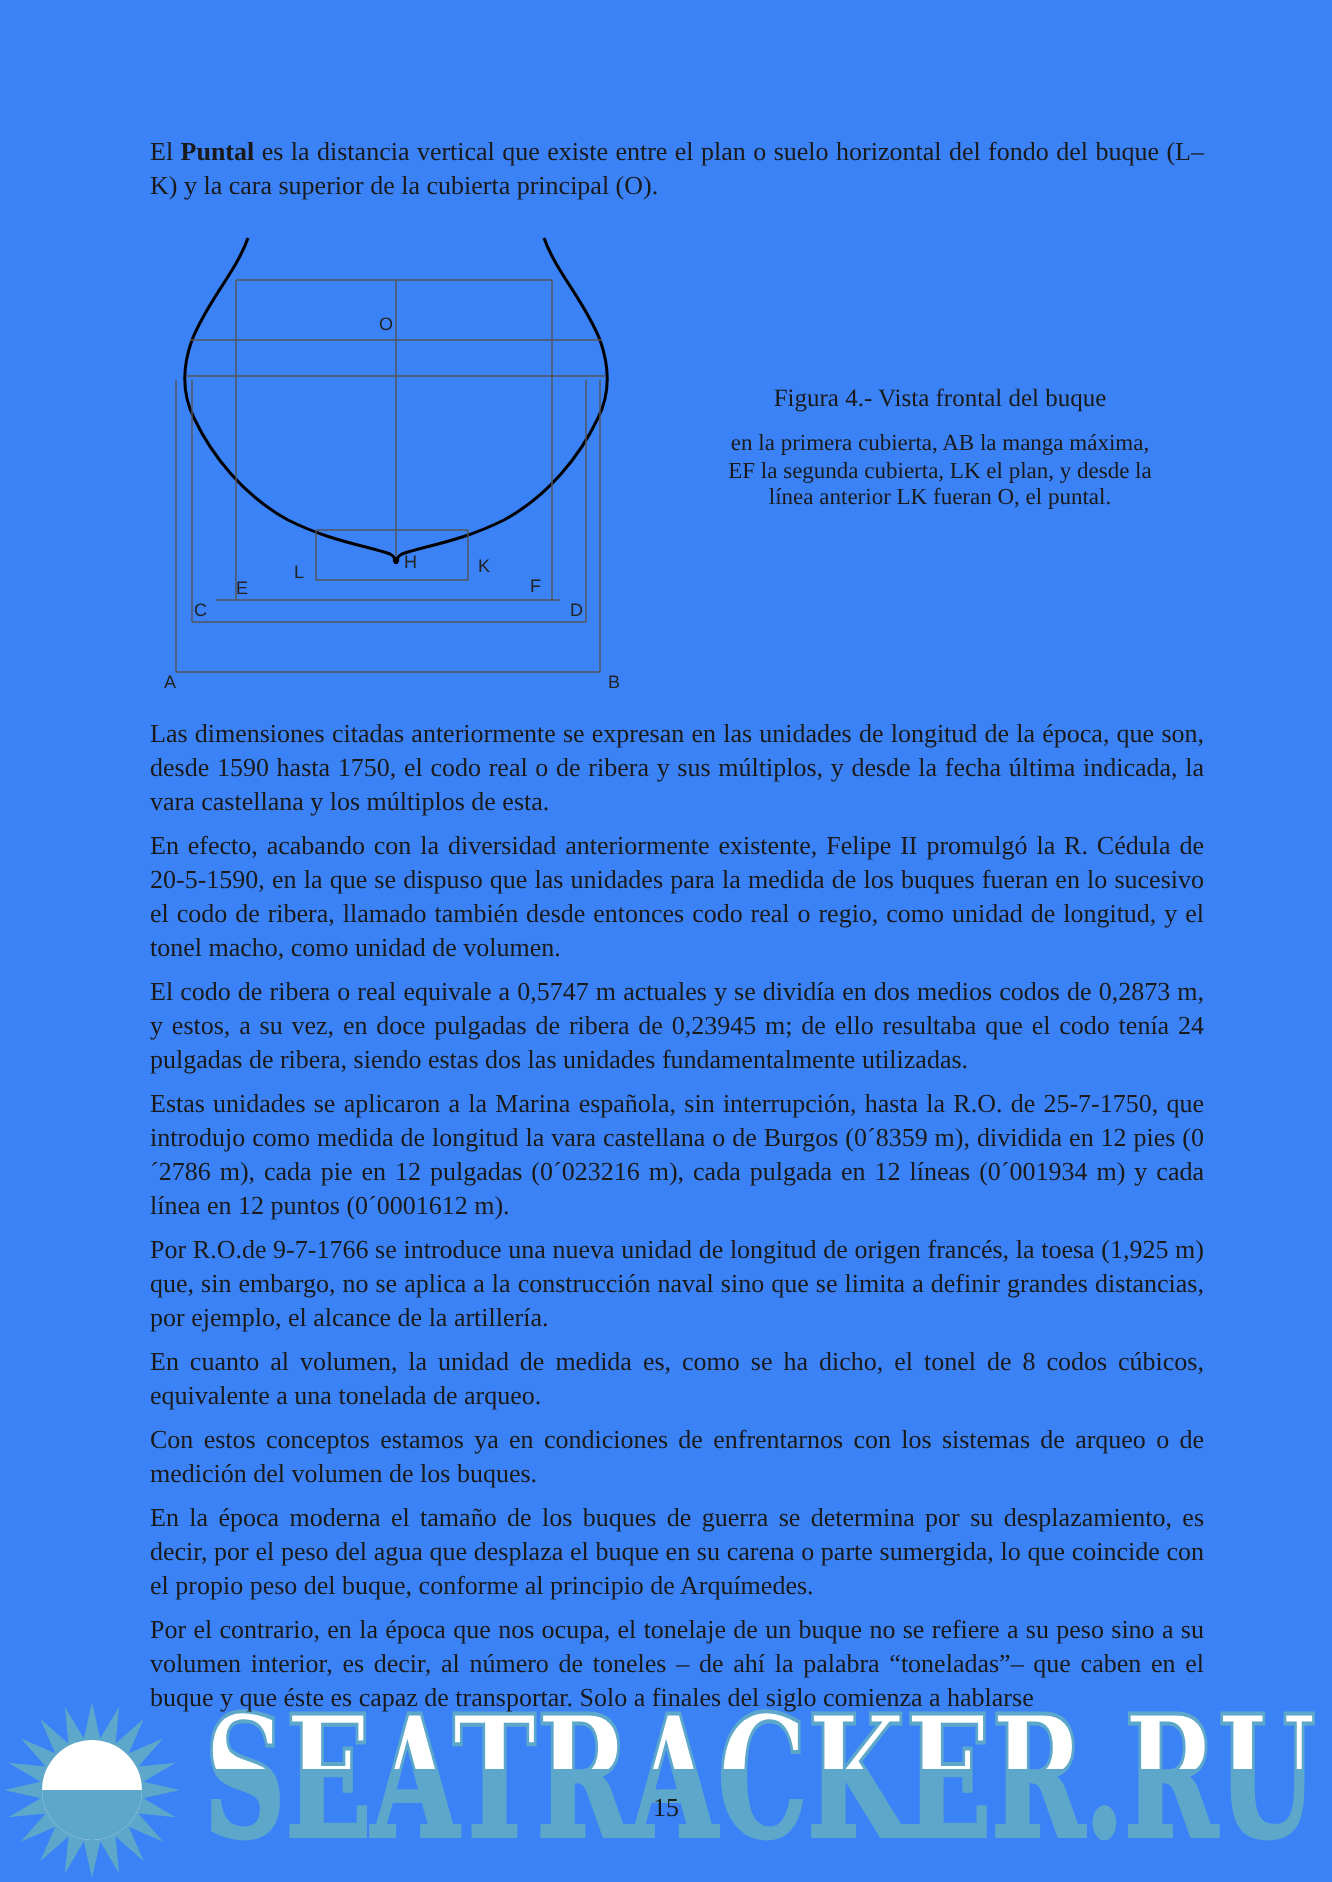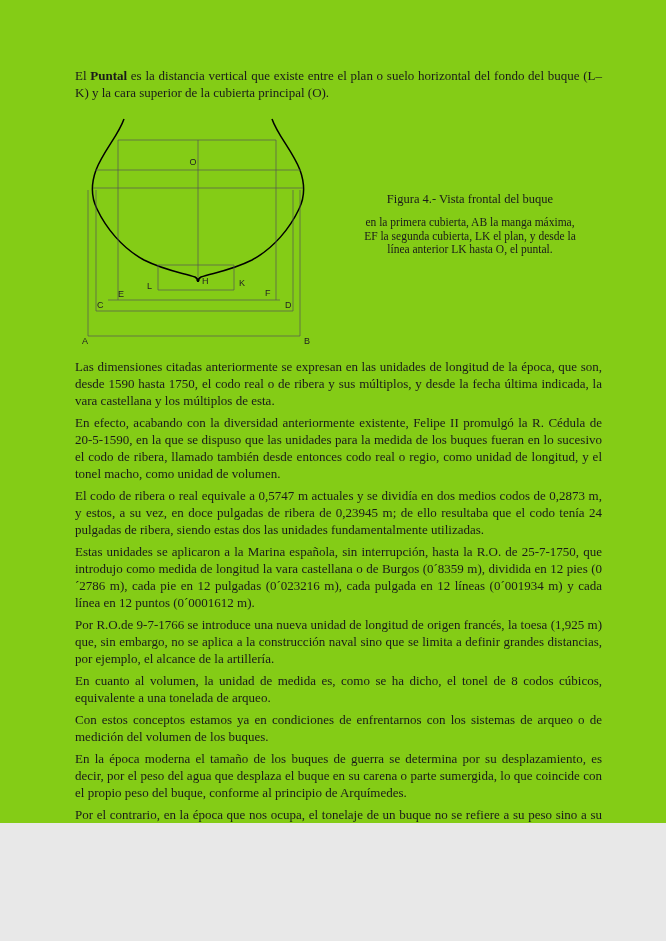--- a/index.html
+++ b/index.html
@@ -1,20 +1,20 @@
 <!DOCTYPE html>
 <html><head>
 <meta charset="utf-8">
 <style>
   html,body{margin:0;padding:0;background:#e8e8e8;}
   .page{
     position:relative;
-    width:666px;height:823px;
+    width:666px;height:941px;
     margin:0 auto;
-    background:#84cc16;
+    background:#3b82f6;
     font-family:"Liberation Serif",serif;
     color:#1a1a1a;
     overflow:hidden;
     box-shadow:0 0 4px rgba(0,0,0,.25);
   }
   .intro{
     position:absolute;left:75px;top:67px;width:527px;
     font-size:13px;line-height:17px;text-align:justify;margin:0;
   }
   .intro b{font-weight:bold;}
@@ -90,21 +90,21 @@
       <text class="fig-label" x="205" y="202">D</text>
       <text class="fig-label" x="2" y="238">A</text>
       <text class="fig-label" x="224" y="238">B</text>
     </svg>
   </div>
 
   <div class="fig-caption">
     <div class="cap-title">Figura 4.- Vista frontal del buque</div>
     <div class="cap-line">en la primera cubierta, AB la manga máxima,</div>
     <div class="cap-line">EF la segunda cubierta, LK el plan, y desde la</div>
-    <div class="cap-line">línea anterior LK hasta O, el puntal.</div>
+    <div class="cap-line">línea anterior LK fueran O, el puntal.</div>
   </div>
 
   <div class="content">
     <p>Las dimensiones citadas anteriormente se expresan en las unidades de longitud de la época, que son, desde 1590 hasta 1750, el codo real o de ribera y sus múltiplos, y desde la fecha última indicada, la vara castellana y los múltiplos de esta.</p>
     <p>En efecto, acabando con la diversidad anteriormente existente, Felipe II promulgó la R. Cédula de 20-5-1590, en la que se dispuso que las unidades para la medida de los buques fueran en lo sucesivo el codo de ribera, llamado también desde entonces codo real o regio, como unidad de longitud, y el tonel macho, como unidad de volumen.</p>
     <p>El codo de ribera o real equivale a 0,5747 m actuales y se dividía en dos medios codos de 0,2873 m, y estos, a su vez, en doce pulgadas de ribera de 0,23945 m; de ello resultaba que el codo tenía 24 pulgadas de ribera, siendo estas dos las unidades fundamentalmente utilizadas.</p>
     <p>Estas unidades se aplicaron a la Marina española, sin interrupción, hasta la R.O. de 25-7-1750, que introdujo como medida de longitud la vara castellana o de Burgos (0´8359 m), dividida en 12 pies (0´2786 m), cada pie en 12 pulgadas (0´023216 m), cada pulgada en 12 líneas (0´001934 m) y cada línea en 12 puntos (0´0001612 m).</p>
     <p>Por R.O.de 9-7-1766 se introduce una nueva unidad de longitud de origen francés, la toesa (1,925 m) que, sin embargo, no se aplica a la construcción naval sino que se limita a definir grandes distancias, por ejemplo, el alcance de la artillería.</p>
     <p>En cuanto al volumen, la unidad de medida es, como se ha dicho, el tonel de 8 codos cúbicos, equivalente a una tonelada de arqueo.</p>
     <p>Con estos conceptos estamos ya en condiciones de enfrentarnos con los sistemas de arqueo o de medición del volumen de los buques.</p>

